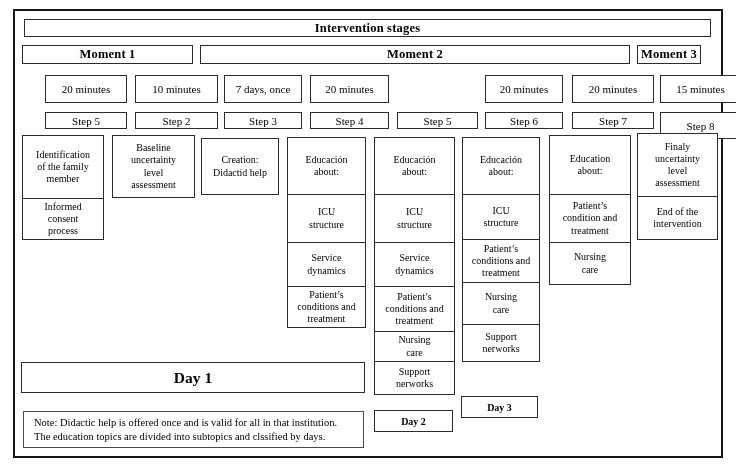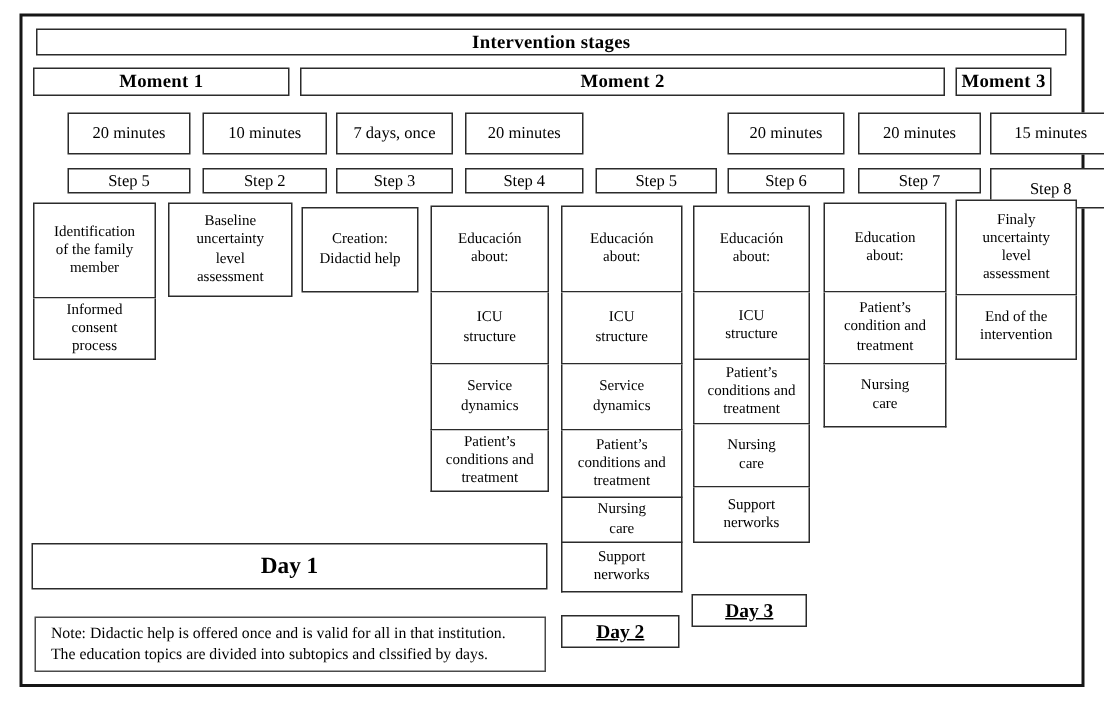--- a/index.html
+++ b/index.html
@@ -15,21 +15,21 @@
   .hdr   { font-weight:bold; font-size:12.5px; letter-spacing:.2px; }
   .small { font-size:11px;margin-left:23px; }
   .stack { position:absolute; box-sizing:border-box; }
   .cell  { box-sizing:border-box; border:1.6px solid #2b2b2b; background:#fff;
     display:flex; align-items:center; justify-content:center; text-align:center;
     font-size:10px; line-height:1.22; white-space:pre-line; padding:1px 2px; }
   .cell + .cell { border-top:none; }
   .day    { font-weight:bold; }
   .day-lg { font-size:15.5px; }
   .day-md { font-size:14.5px; }
-  .day-sm { font-size:13px;text-decoration:underline; }
+  .day-sm { font-size:10px; }
   .note-box { position:absolute; left:23px; top:411px; width:341px; height:37px;
     box-sizing:border-box; border:1px solid #4a4a4a; background:#fff;
     font-size:10.5px; line-height:1.32; padding:4px 20px 0 10px; text-align:left; }
 </style>
 </head>
 <body>
 
 <div class="screen">
 
   <div class="frame"></div>

